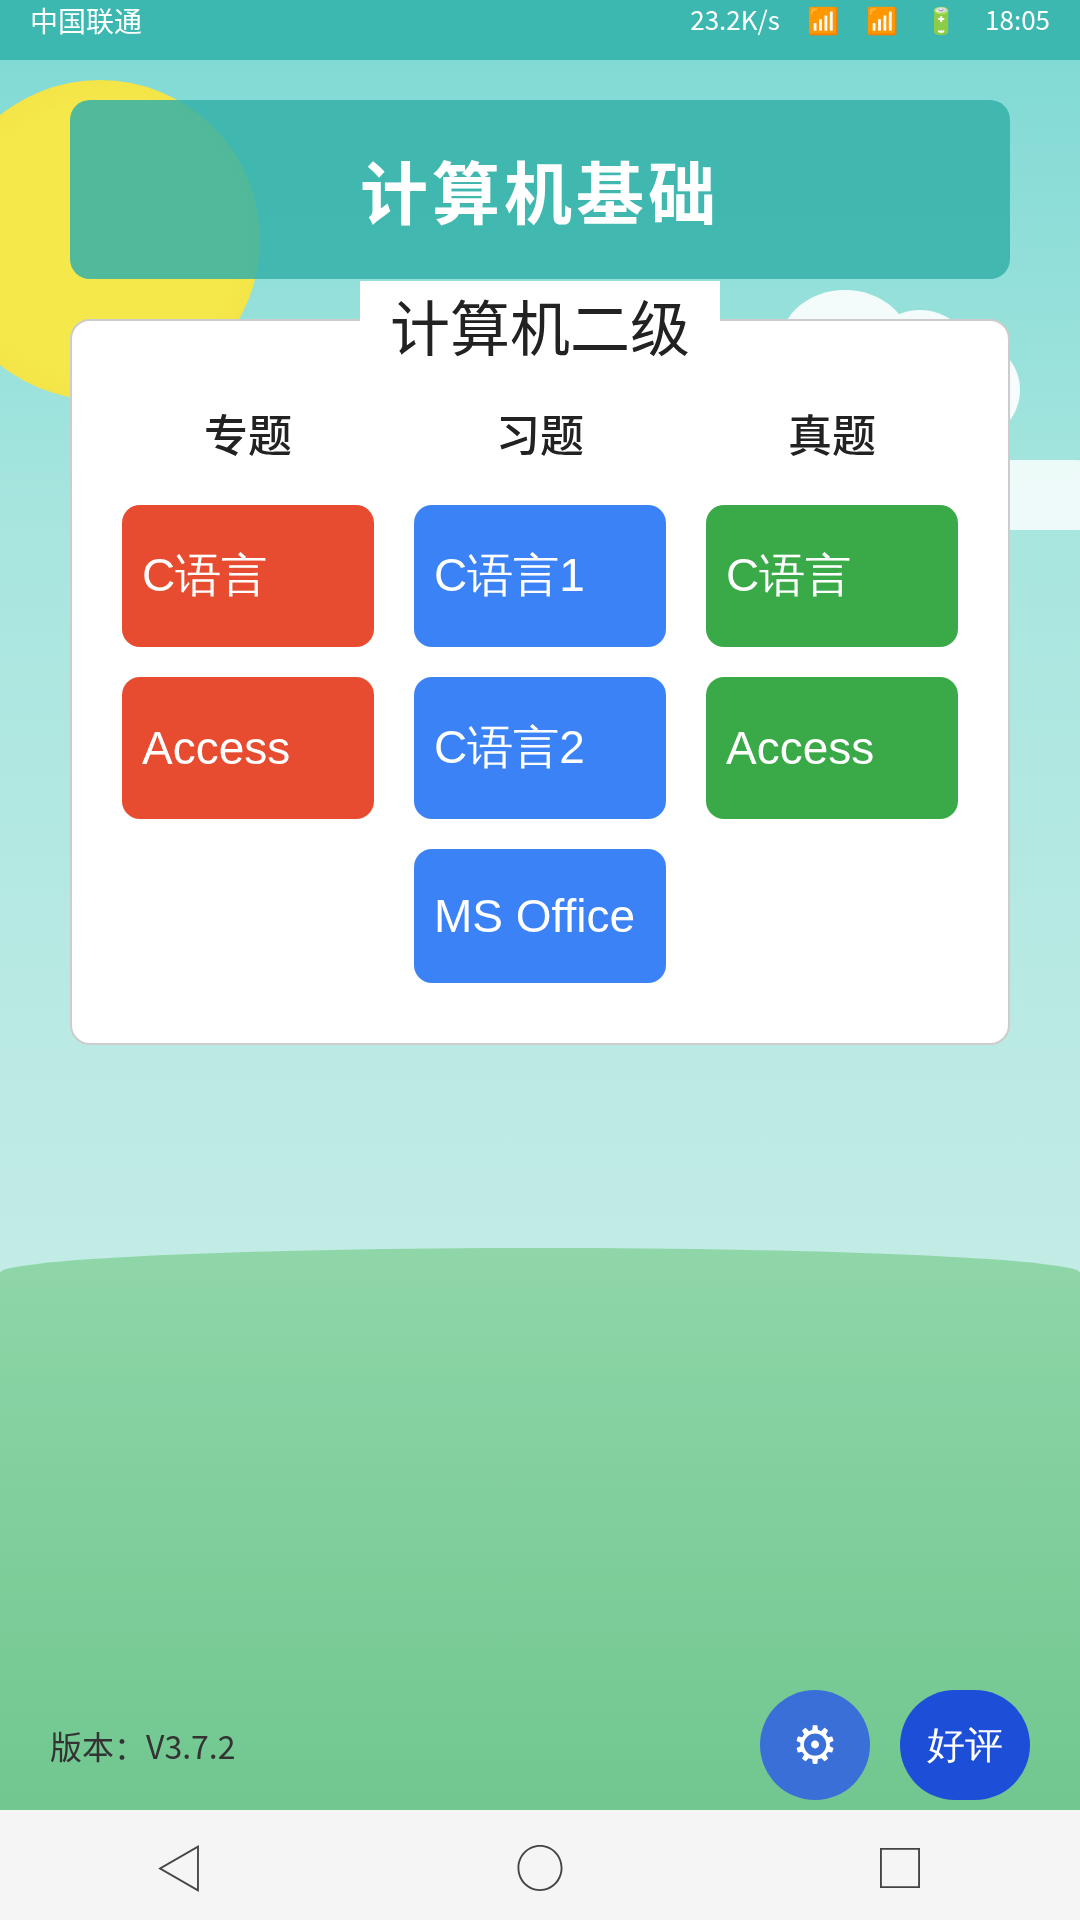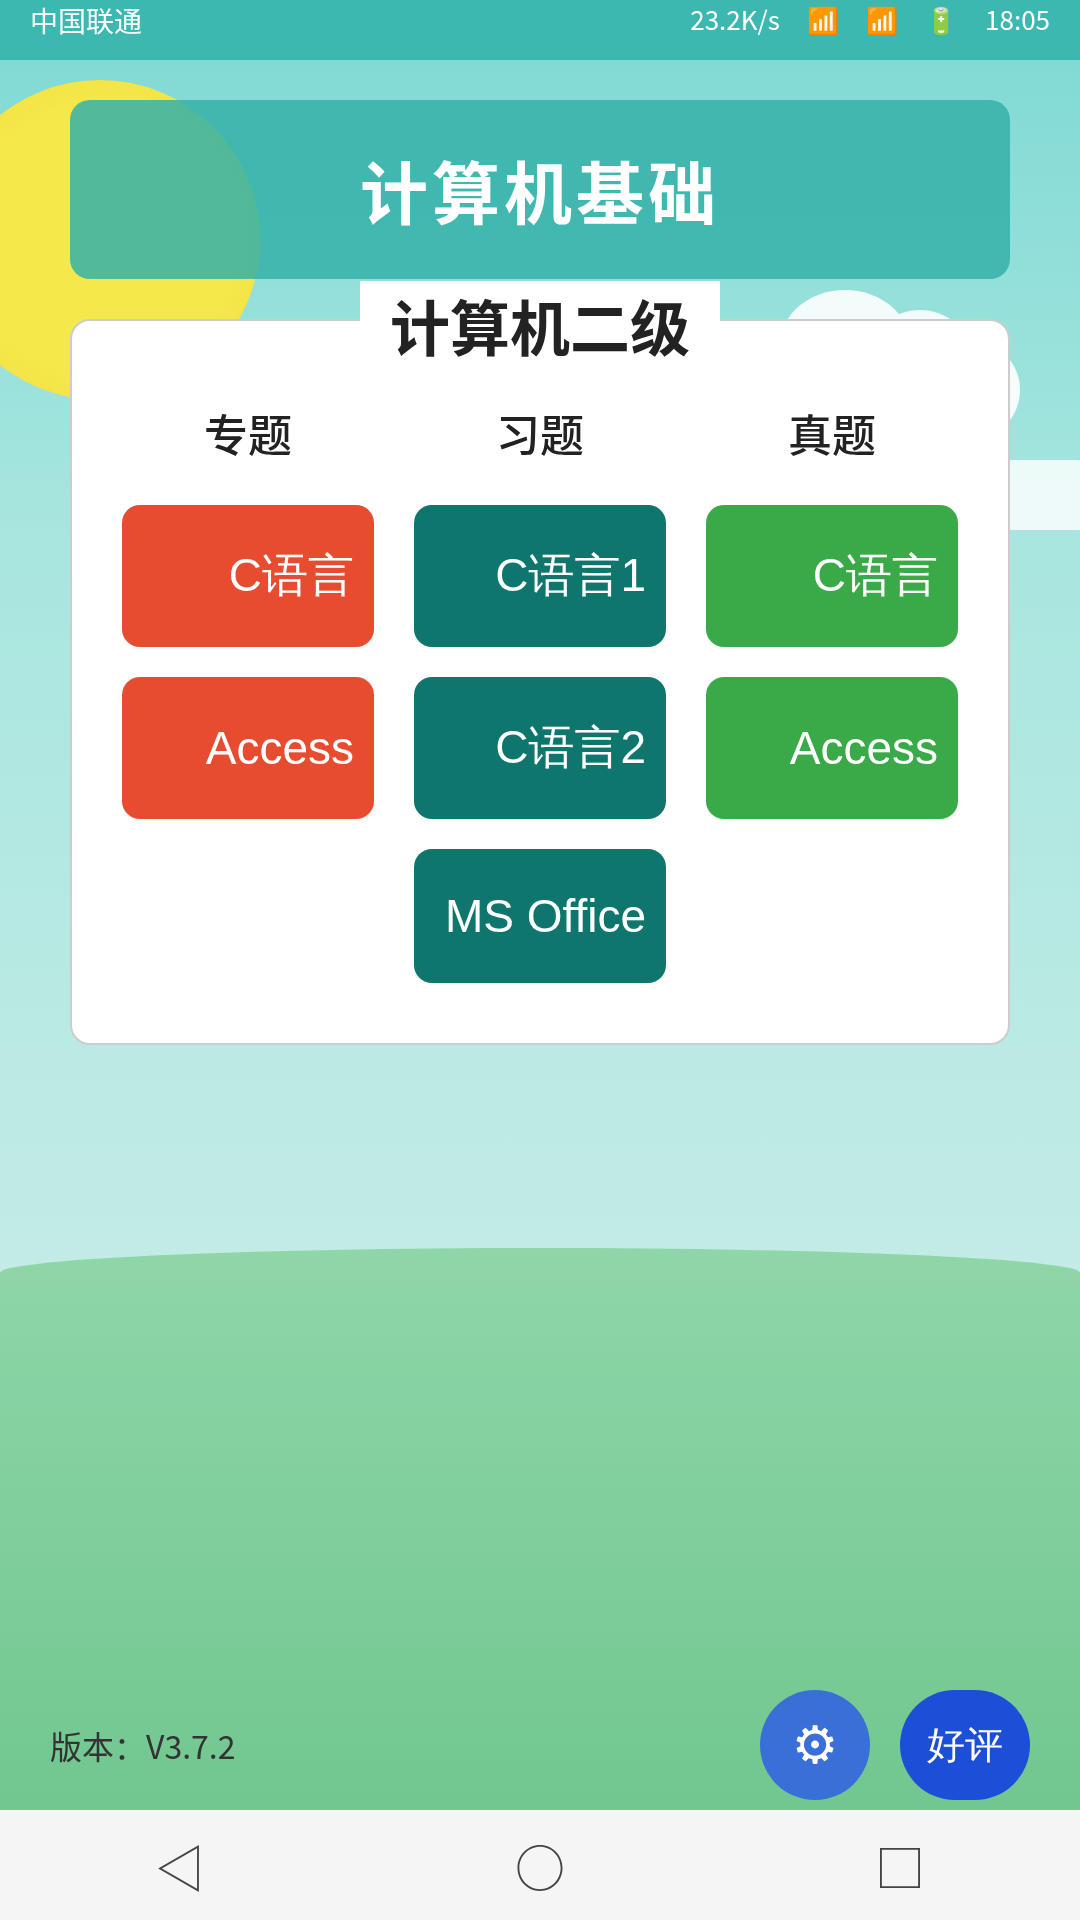--- a/index.html
+++ b/index.html
@@ -170,21 +170,21 @@
       position: absolute;
       top: -40px;
       left: 50%;
       transform: translateX(-50%);
       background: white;
       padding: 0 30px;
     }
 
     .section-title {
       font-size: 60px;
-      font-weight: 700;
+      font-weight: 400;
       color: #222;
       white-space: nowrap;
     }
 
     .grid-container {
       margin-top: 30px;
       display: grid;
       grid-template-columns: repeat(3, 1fr);
       grid-template-rows: auto auto auto auto;
       gap: 30px 40px;
@@ -199,30 +199,30 @@
     }
 
     .btn {
       border: none;
       border-radius: 18px;
       padding: 40px 20px;
       font-size: 46px;
       font-weight: 500;
       color: white;
       cursor: pointer;
-      text-align: right;
+      text-align: left;
       width: 100%;
     }
 
     .btn-red {
       background: #e84c30;
     }
 
     .btn-blue {
-      background: #0f766e;
+      background: #3b82f6;
     }
 
     .btn-green {
       background: #3aaa48;
     }
 
     
     .ms-office-row {
       grid-column: 2;
       grid-row: 4;

